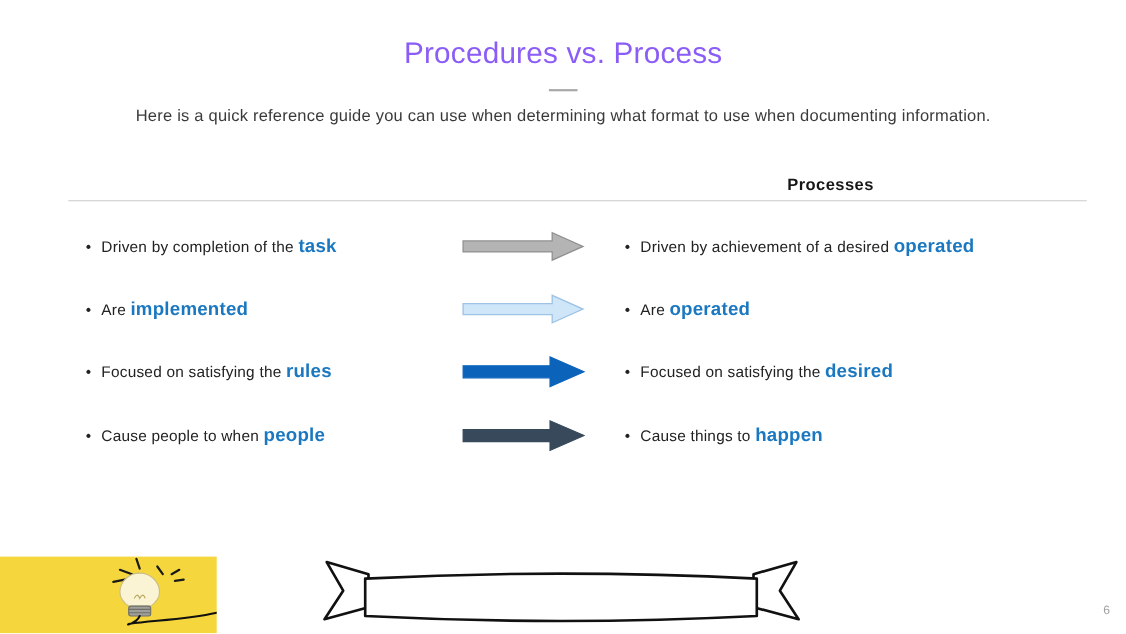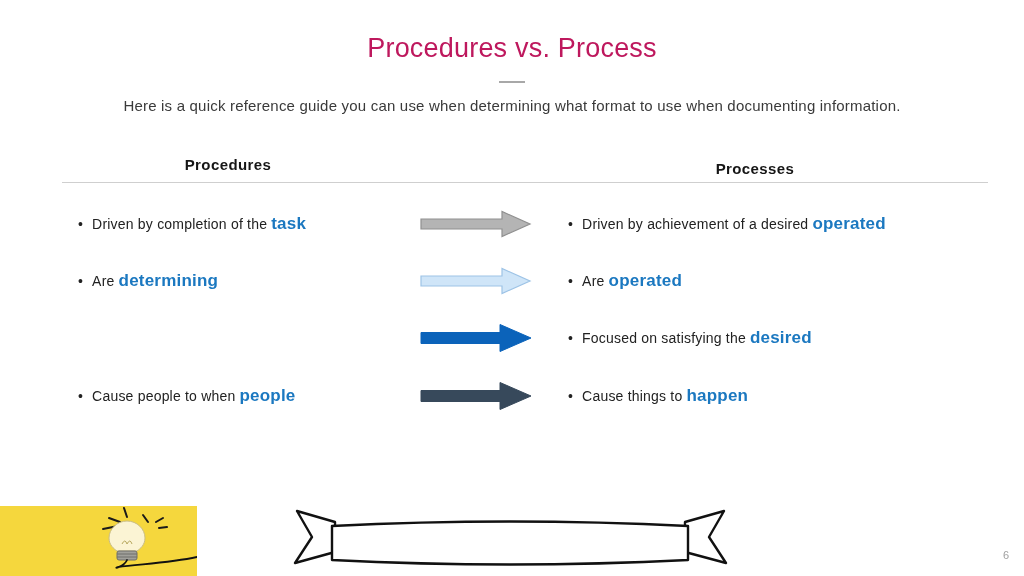--- a/index.html
+++ b/index.html
@@ -10,21 +10,21 @@
     width: 1024px;
     height: 576px;
     background: #ffffff;
     overflow: hidden;
   }
   .title {
     position: absolute;
     top: 33px; left: 0; width: 1024px;
     text-align: center;
     font-size: 27px;
-    color: #be185d;
+    color: #8b5cf6;
     letter-spacing: 0.2px;
   }
   .title-dash {
     position: absolute;
     top: 81px; left: 499px;
     width: 26px; height: 2px;
     background: #a8a8a8;
   }
   .subtitle {
     position: absolute;
@@ -84,53 +84,55 @@
 </style>
 </head>
 <body>
 
 <div class="slide">
 
   <div class="title">Procedures vs. Process</div>
   <div class="title-dash"></div>
   <div class="subtitle">Here is a quick reference guide you can use when determining what format to use when documenting information.</div>
 
-  <div class="col-header left">Procedures</div>
   <div class="col-header right">Processes</div>
   <div class="header-rule"></div>
 
   <div class="row r0">
     <div class="cell left">
       <span class="bullet">•</span><span>Driven by completion of the </span><span class="kw">task</span>
     </div>
     <div class="arrow-cell">
       <svg width="112" height="30" viewBox="0 0 112 30">
         <polygon points="1,10 82,10 82,2.5 110,15 82,27.5 82,20 1,20" stroke-width="1.2" stroke-linejoin="miter" fill="#b4b4b4" stroke="#909090"></polygon>
       </svg>
     </div>
     <div class="cell right">
       <span class="bullet">•</span><span>Driven by achievement of a desired </span><span class="kw">operated</span>
     </div>
   </div>
 
   <div class="row r1">
     <div class="cell left">
-      <span class="bullet">•</span><span>Are </span><span class="kw">determining</span>
+      <span class="bullet">•</span><span>Are </span><span class="kw">implemented</span>
     </div>
     <div class="arrow-cell">
       <svg width="112" height="30" viewBox="0 0 112 30">
         <polygon points="1,10 82,10 82,2.5 110,15 82,27.5 82,20 1,20" stroke-width="1.2" stroke-linejoin="miter" fill="#cfe5f8" stroke="#9dc3e6"></polygon>
       </svg>
     </div>
     <div class="cell right">
       <span class="bullet">•</span><span>Are </span><span class="kw">operated</span>
     </div>
   </div>
 
   <div class="row r2">
+    <div class="cell left">
+      <span class="bullet">•</span><span>Focused on satisfying the </span><span class="kw">rules</span>
+    </div>
     <div class="arrow-cell">
       <svg width="112" height="30" viewBox="0 0 112 30">
         <polygon points="1,9.5 80,9.5 80,1.5 111,15 80,28.5 80,20.5 1,20.5" stroke-width="1" stroke-linejoin="miter" fill="#0b63ba" stroke="#0b63ba"></polygon>
       </svg>
     </div>
     <div class="cell right">
       <span class="bullet">•</span><span>Focused on satisfying the </span><span class="kw">desired</span>
     </div>
   </div>
 

